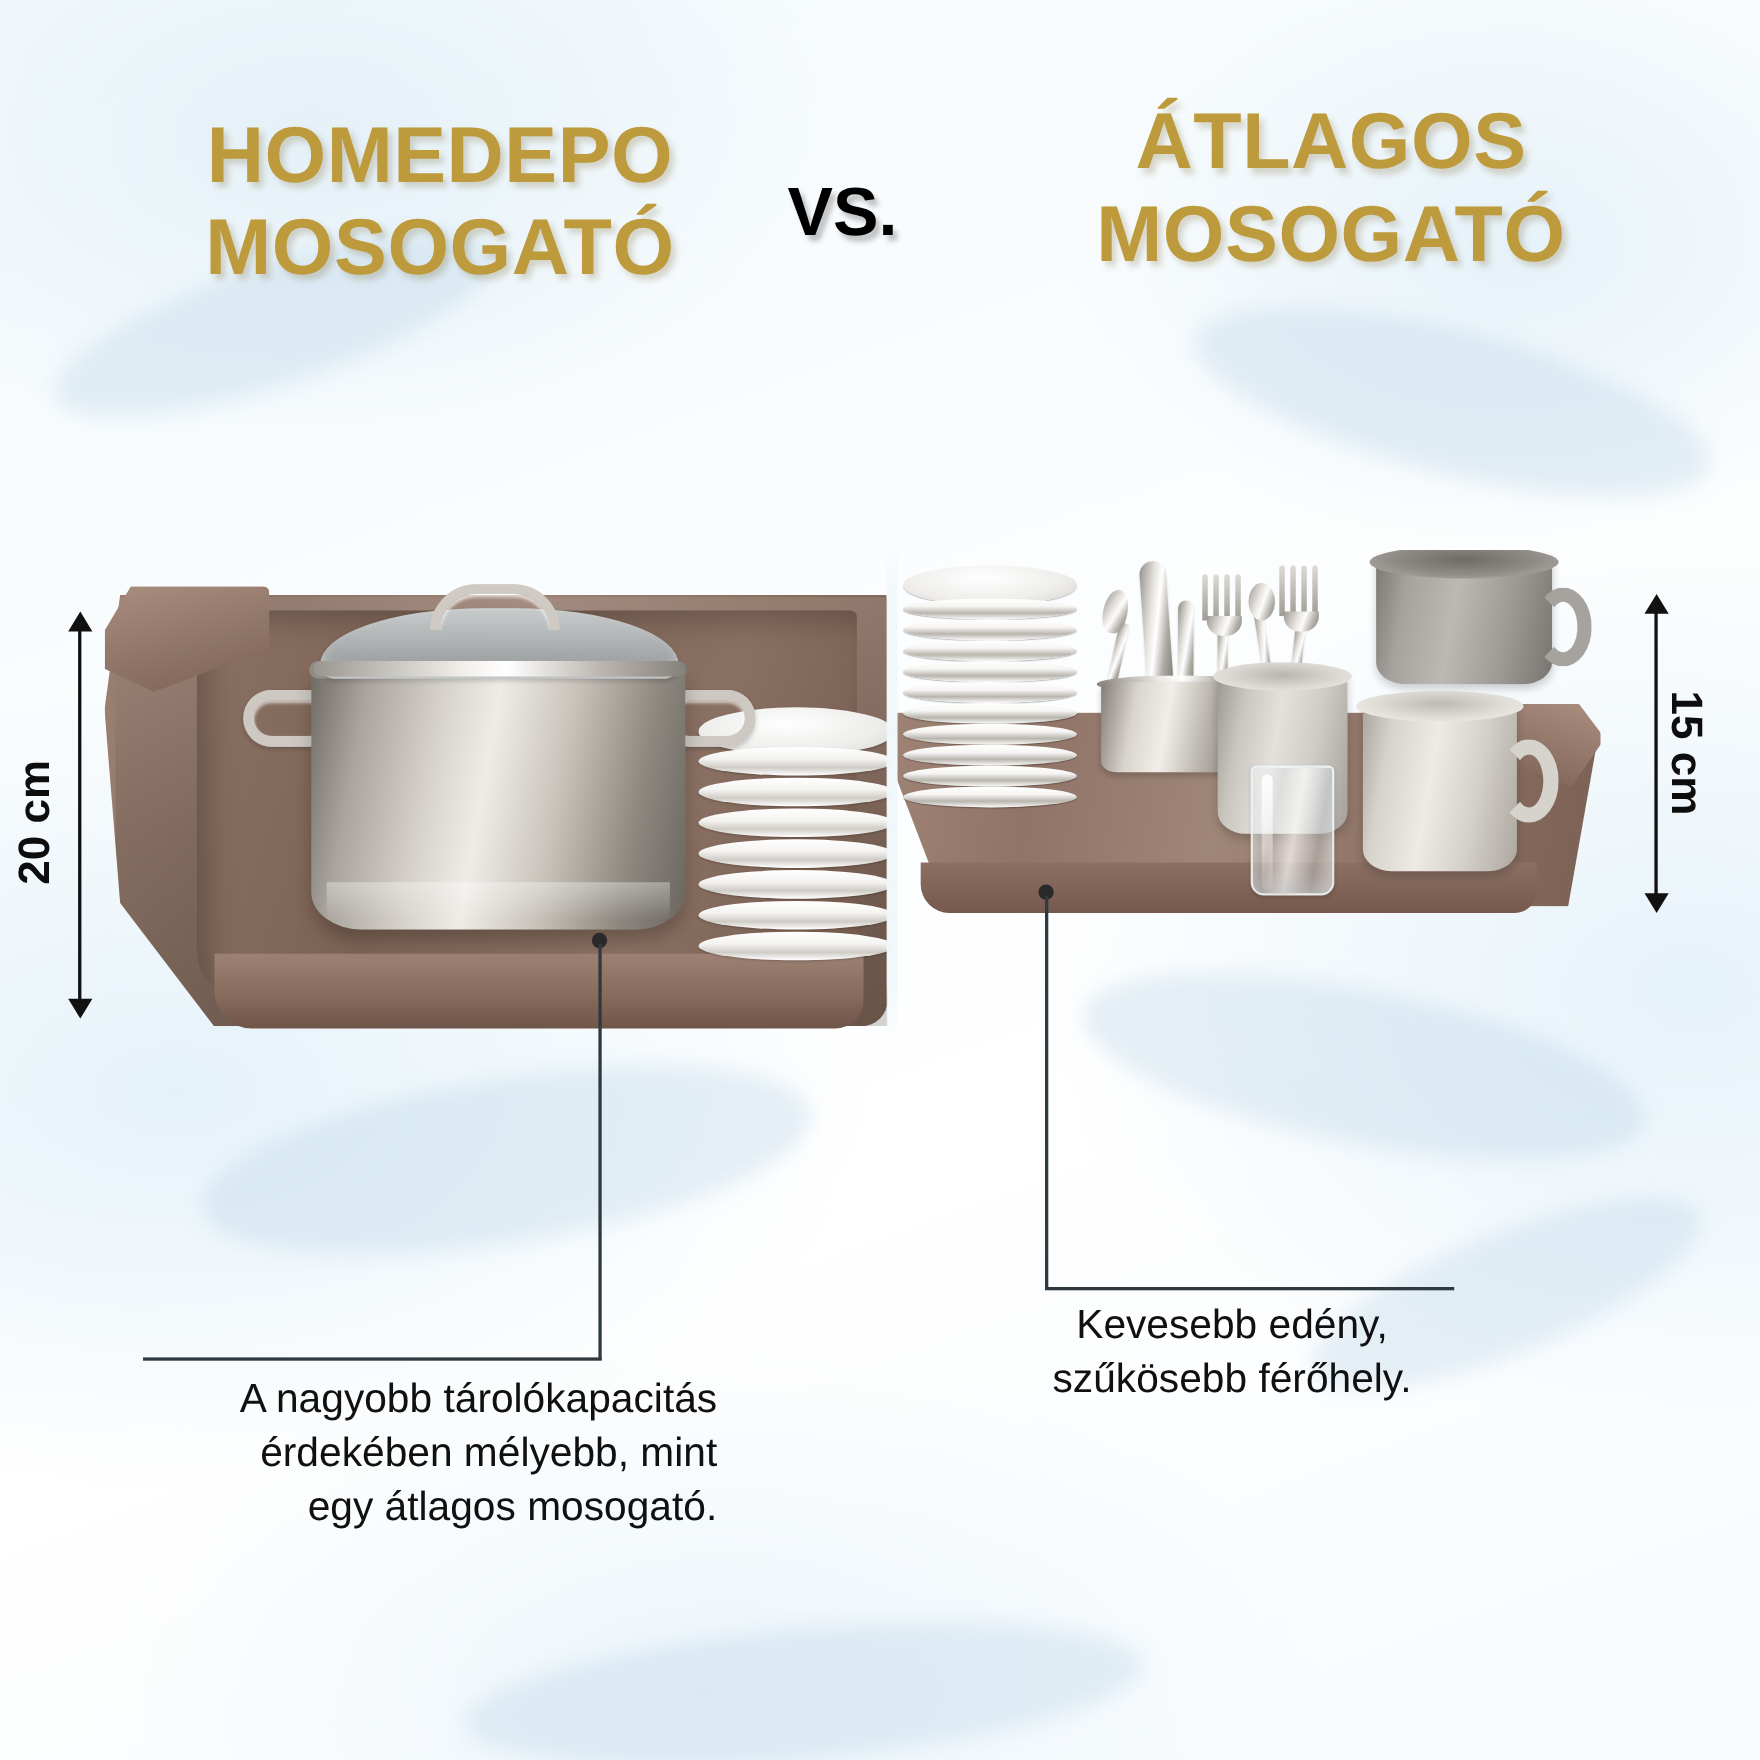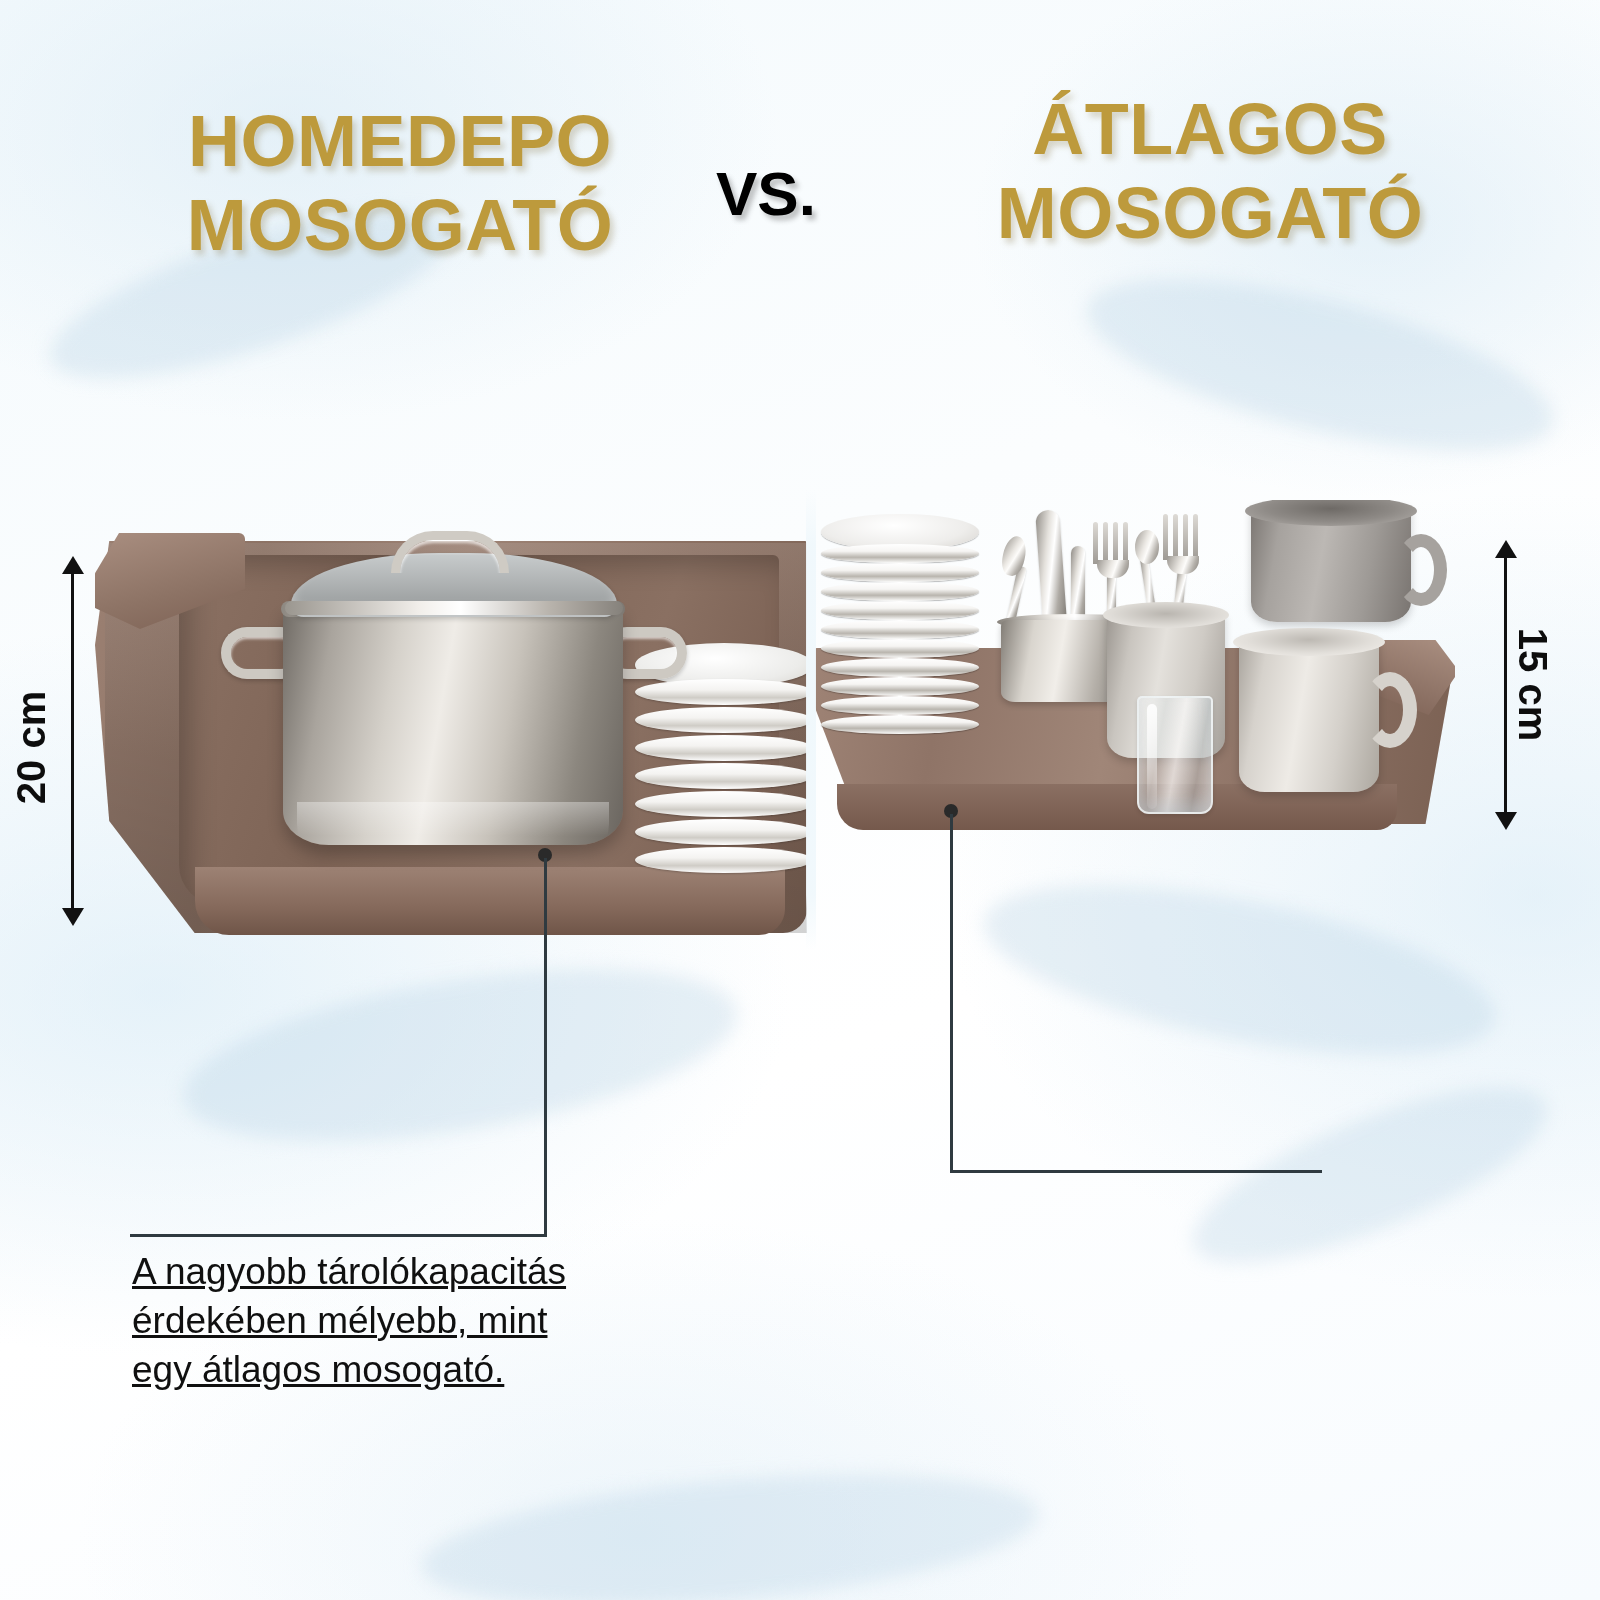--- a/index.html
+++ b/index.html
@@ -225,21 +225,21 @@
   .arrowUp { border-bottom:18px solid #111; }
   .arrowDn { border-top:18px solid #111; }
   .dimlabel { position:absolute; font-weight:800; font-size:40px; color:#0d0d0d; white-space:nowrap; }
 
   
   .leader { position:absolute; }
   .ldot { position:absolute; width:14px; height:14px; background:#2a2a2a; border-radius:50%; }
   .lv { position:absolute; width:3px; background:#2f3a40; }
   .lh { position:absolute; height:3px; background:#2f3a40; }
   .caption { position:absolute; font-size:37px; line-height:1.32; color:#101010; white-space:pre-line; }
-  #cap-left  { left:132px; top:1248px; width:520px; text-align:left;text-decoration:underline; }
+  #cap-left  { left:132px; top:1248px; width:520px; text-align:right; }
   #cap-right { left:905px; top:1180px; width:430px; text-align:center; }
 </style>
 </head>
 <body>
 
 <div id="stage">
 
   <div class="vein" style="left:40px;  top:240px;  width:420px; height:110px; transform:rotate(-18deg);"></div>
   <div class="vein" style="left:1080px;top:300px;  width:480px; height:130px; transform:rotate(14deg);"></div>
   <div class="vein" style="left:180px; top:980px;  width:560px; height:150px; transform:rotate(-9deg);"></div>
@@ -365,14 +365,16 @@
   </div>
   <div class="caption" id="cap-left">A nagyobb tárolókapacitás
 érdekében mélyebb, mint
 egy átlagos mosogató.</div>
 
   <div class="leader">
     <div class="ldot" style="left:944px; top:804px;"></div>
     <div class="lv" style="left:950px; top:814px; height:358px;"></div>
     <div class="lh" style="left:950px; top:1170px; width:372px;"></div>
   </div>
+  <div class="caption" id="cap-right">Kevesebb edény,
+szűkösebb férőhely.</div>
 
 </div>
 
 </body></html>

